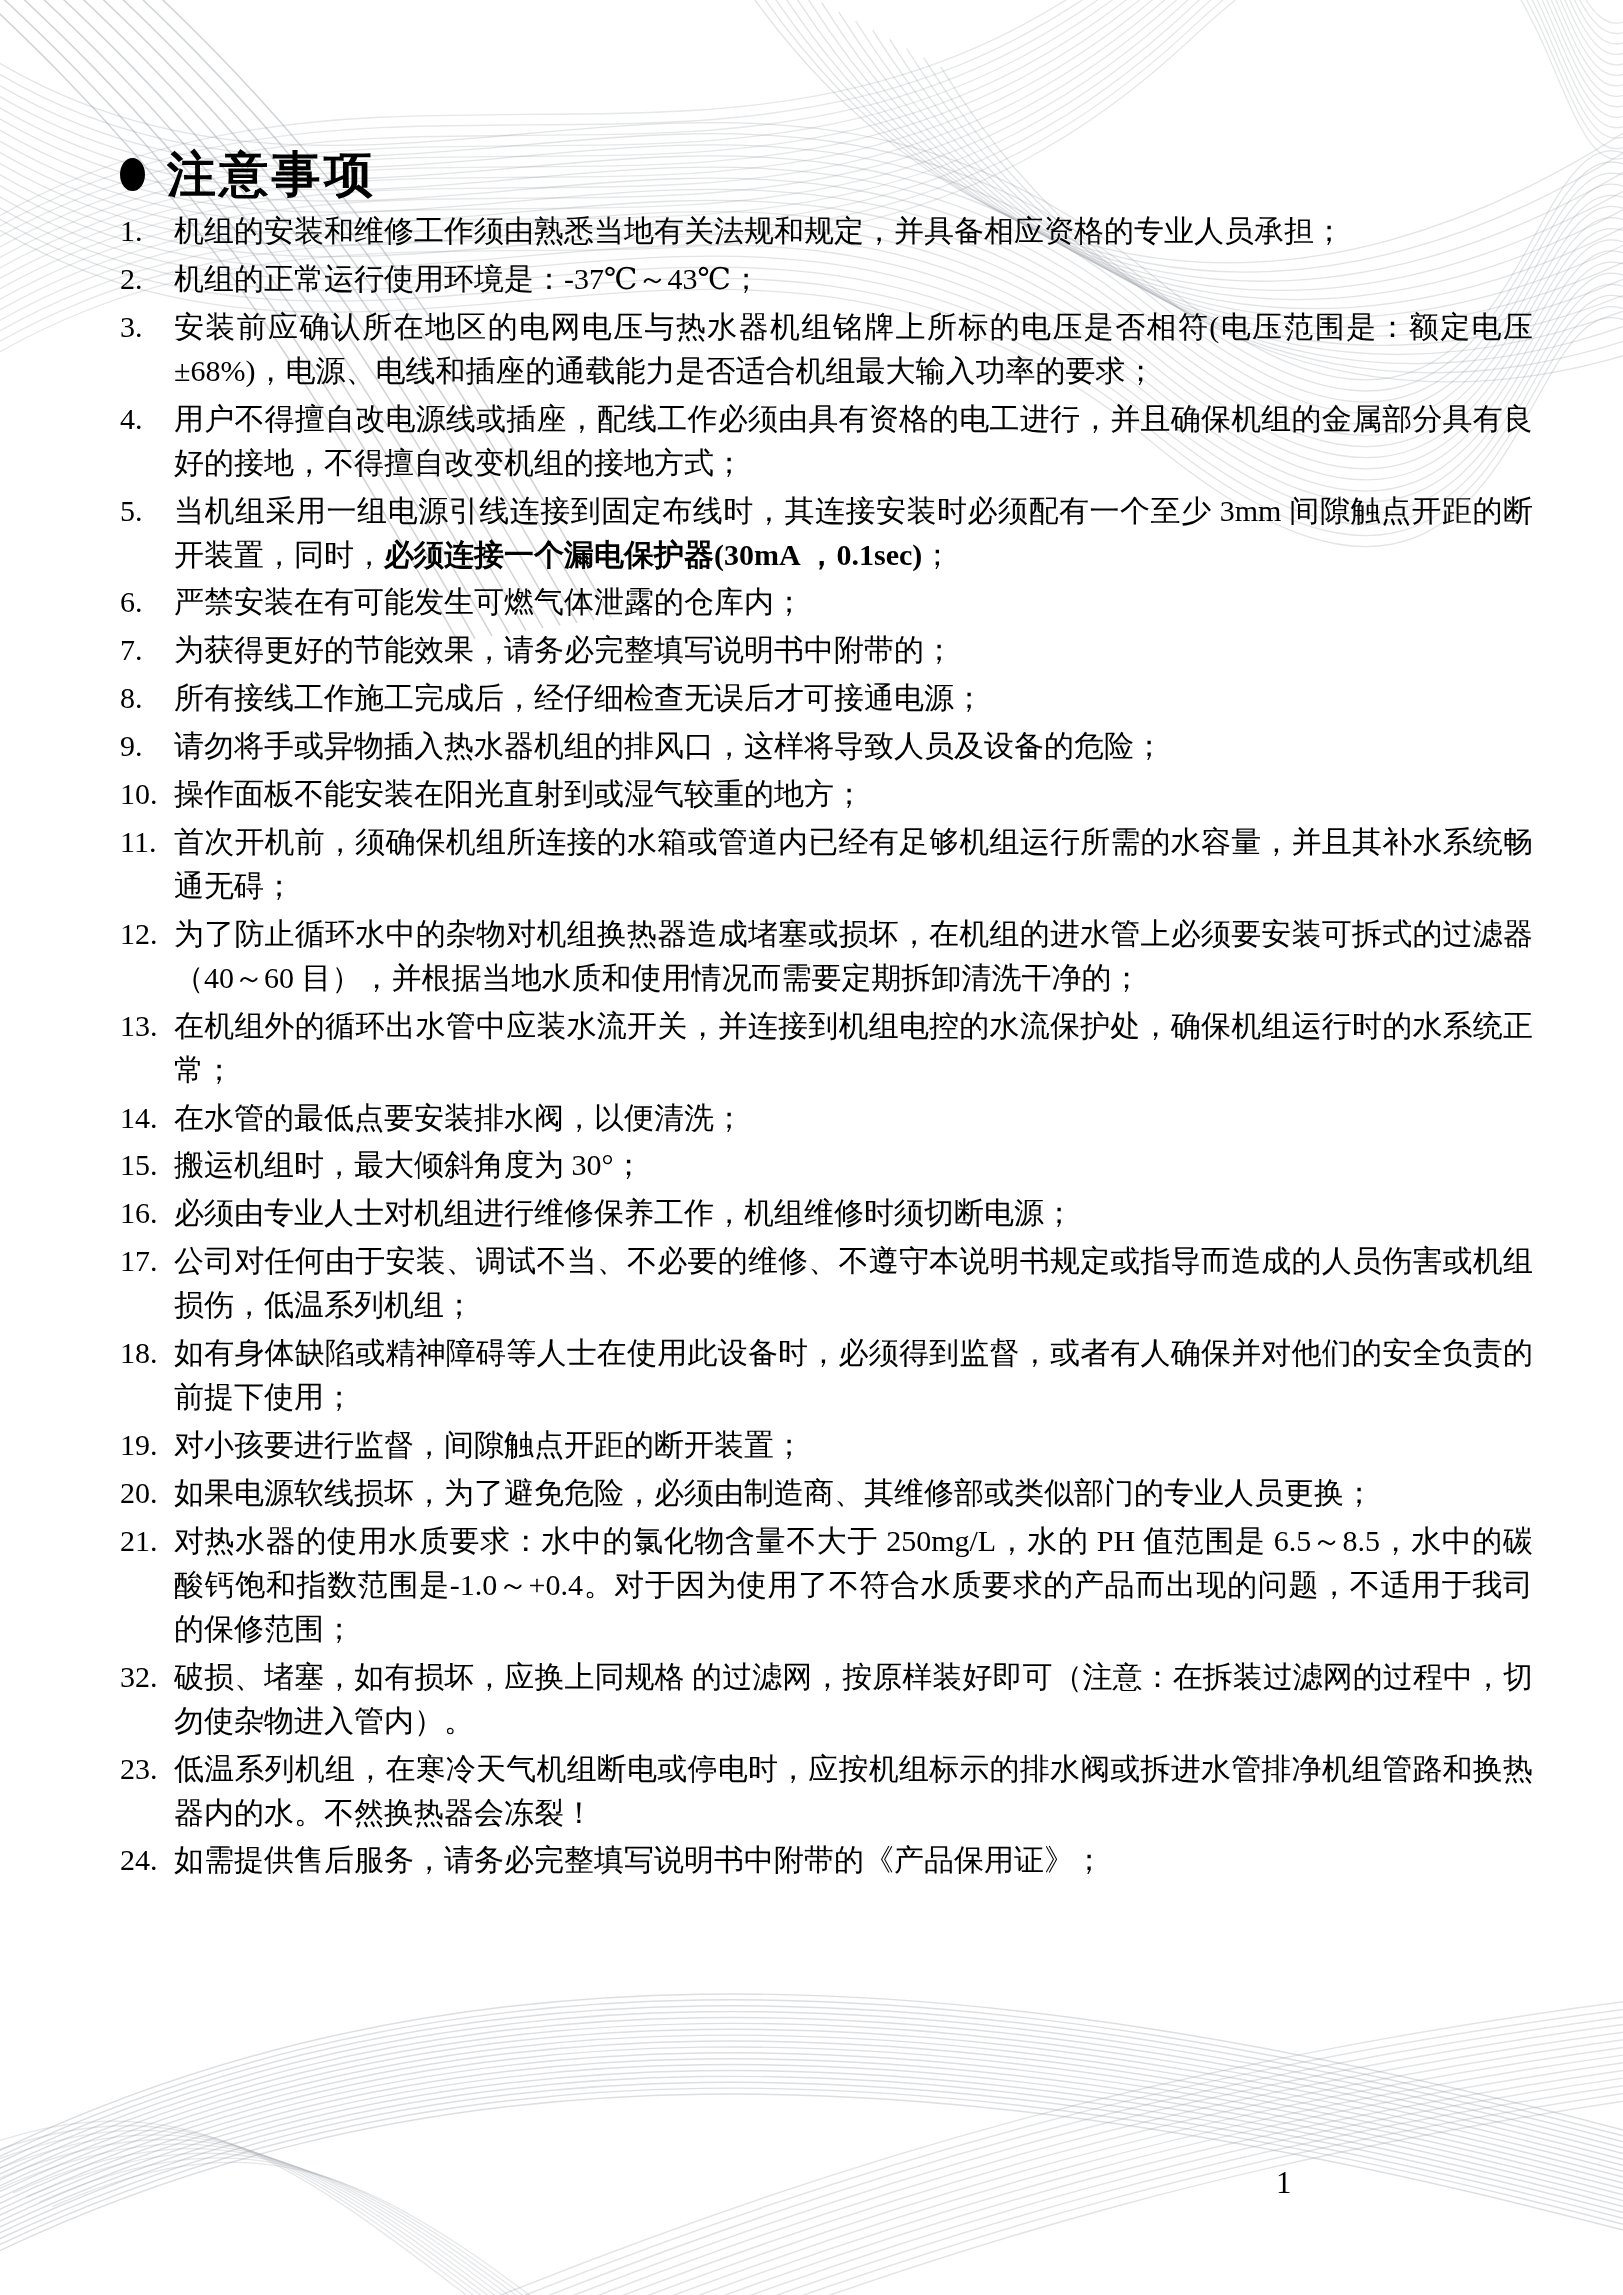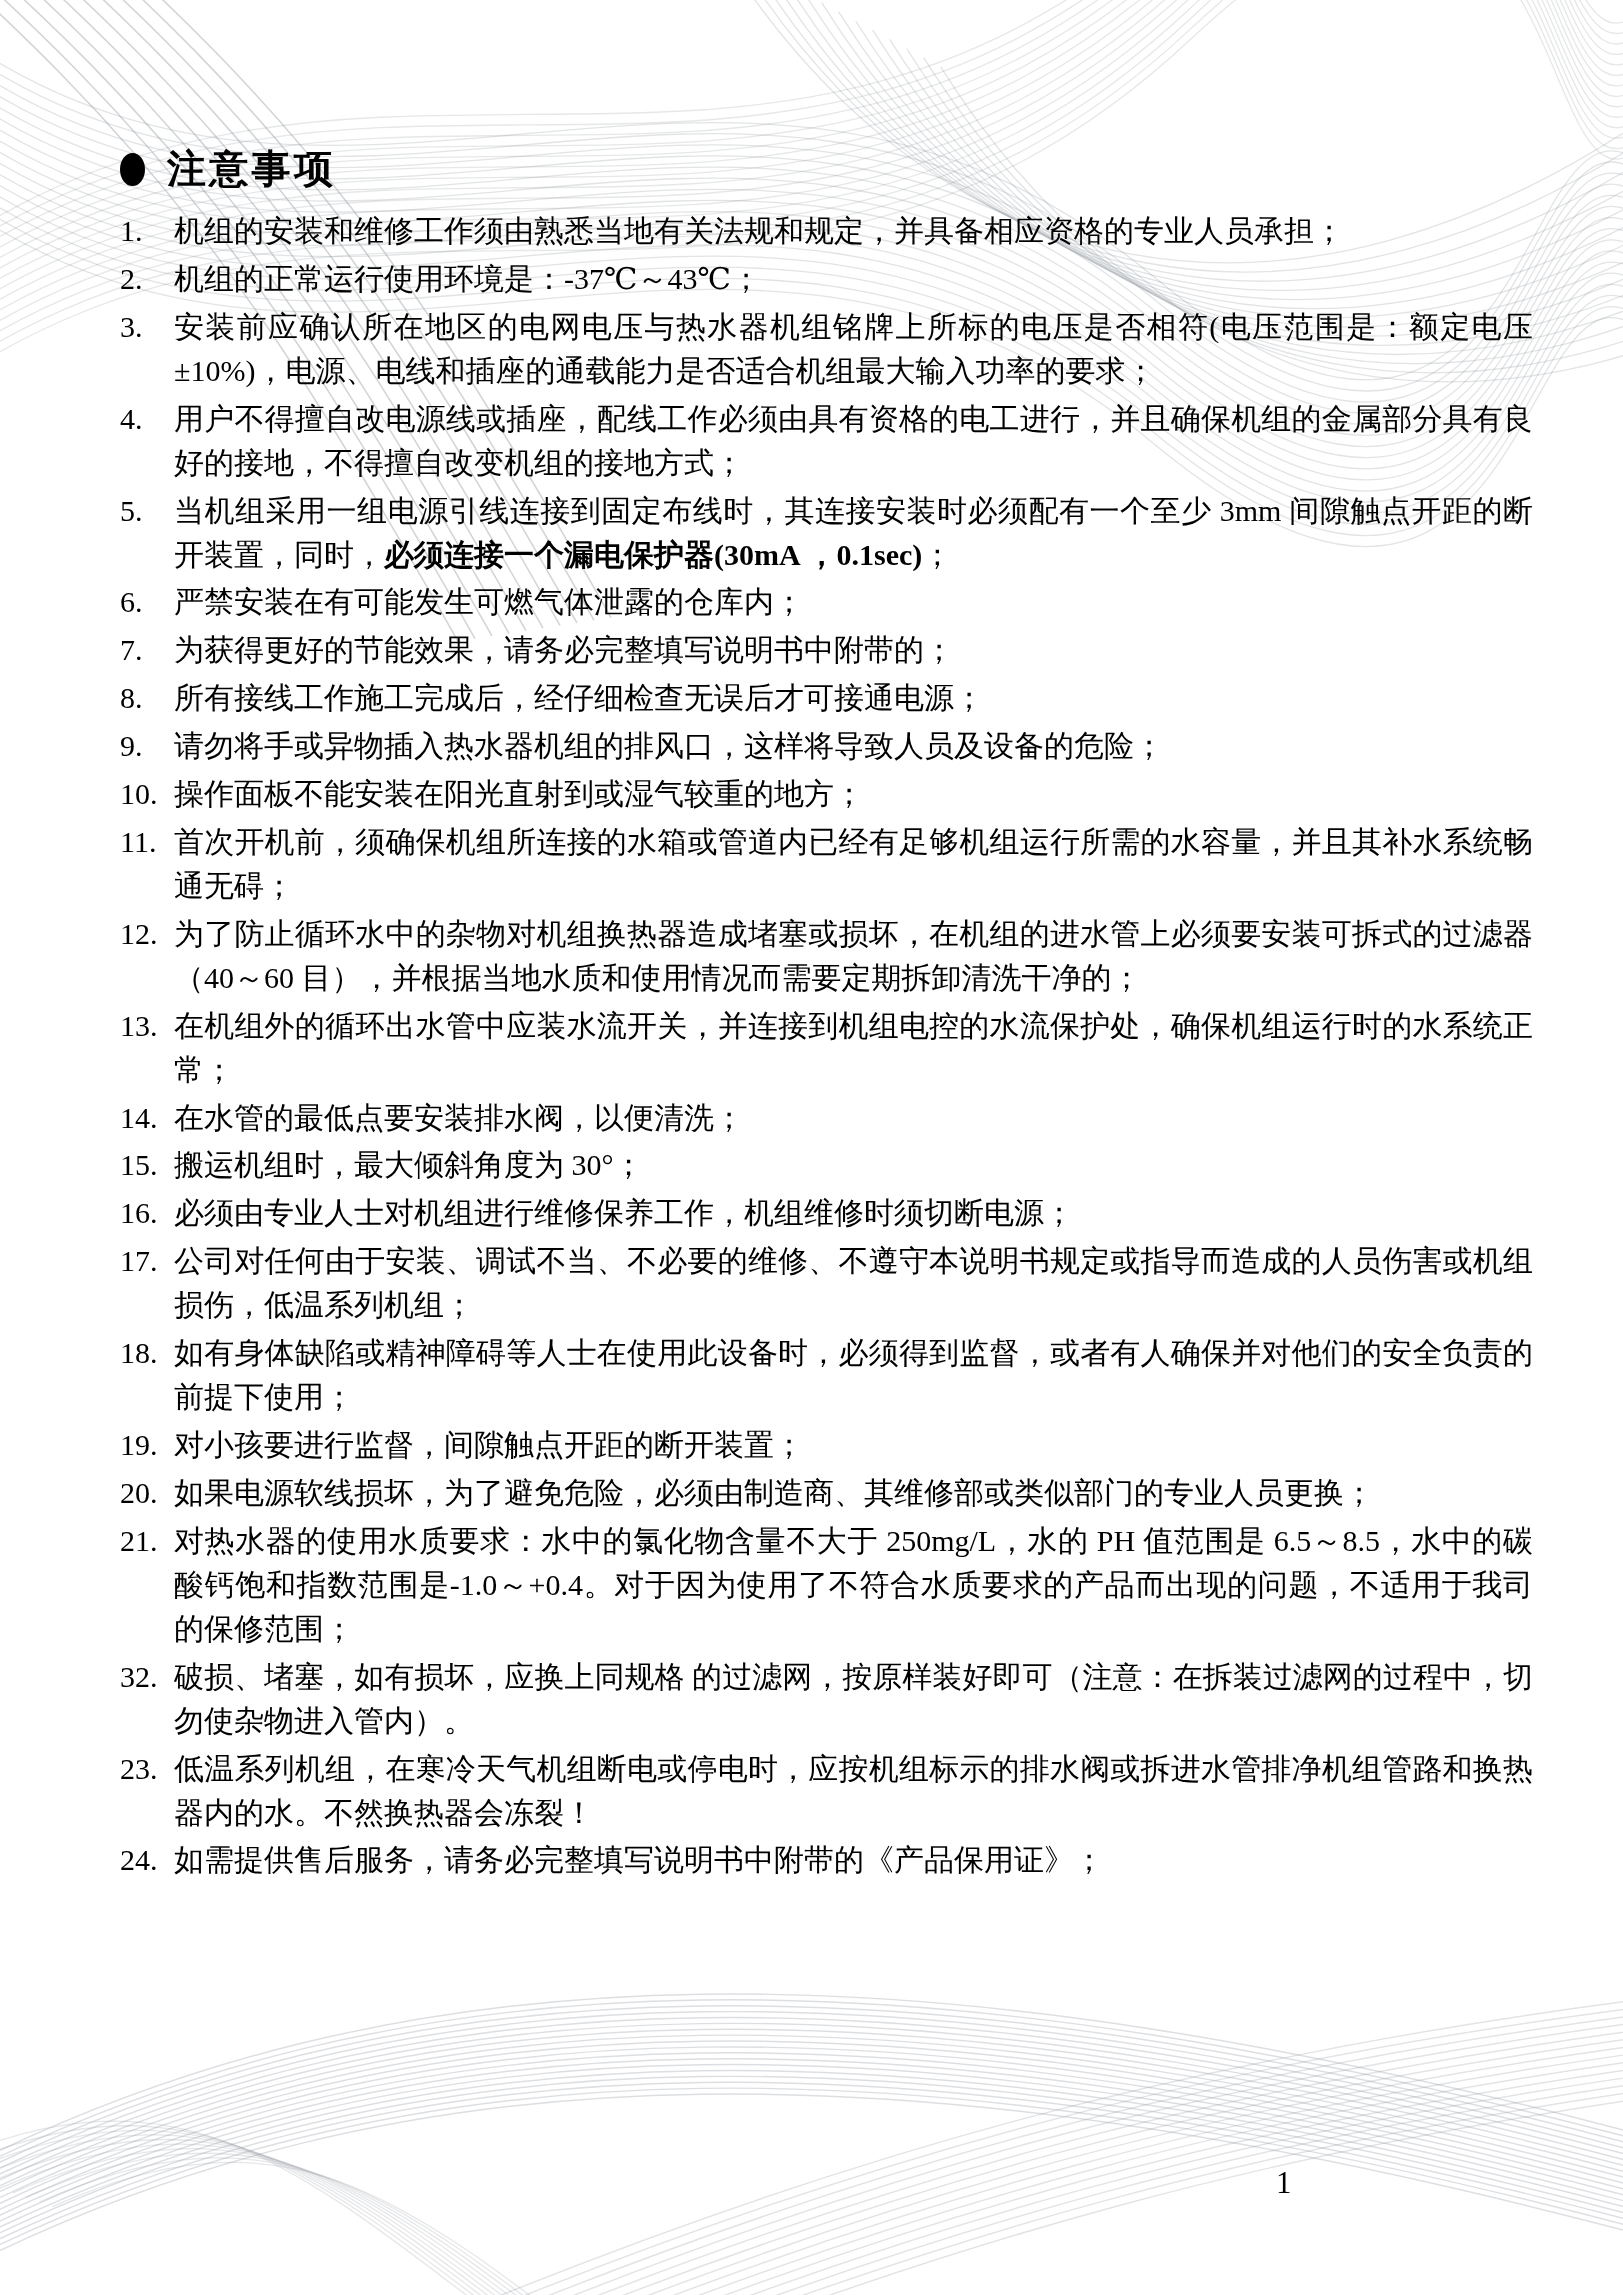--- a/index.html
+++ b/index.html
@@ -24,21 +24,21 @@
   .bullet {
     display: inline-block;
     width: 25px; height: 33px;
     background: #000;
     border-radius: 50%;
   }
   .heading-text {
     margin: 0;
     font-family: "Liberation Sans", "DejaVu Sans", sans-serif;
     font-weight: 700;
-    font-size: 39px;
+    font-size: 49px;
     line-height: 1.1;
     letter-spacing: 3.3px;
   }
   .notice-list {
     position: absolute; left: 120px; top: 209px;
     width: 1413px;
     margin: 0; padding: 0;
     list-style: none;
     font-size: 30px;
     line-height: 44px;
@@ -165,21 +165,21 @@
       <li class="notice-item">
         <span class="item-num">1.</span>
         <div class="item-text"><span class="seg">机组的安装和维修工作须由熟悉当地有关法规和规定，并具备相应资格的专业人员承担；</span></div>
       </li>
       <li class="notice-item">
         <span class="item-num">2.</span>
         <div class="item-text"><span class="seg">机组的正常运行使用环境是：-37℃～43℃；</span></div>
       </li>
       <li class="notice-item">
         <span class="item-num">3.</span>
-        <div class="item-text"><span class="seg">安装前应确认所在地区的电网电压与热水器机组铭牌上所标的电压是否相符(电压范围是：额定电压±10%)，电源、电线和插座的通载能力是否适合机组最大输入功率的要求；</span></div>
+        <div class="item-text"><span class="seg">安装前应确认所在地区的电网电压与热水器机组铭牌上所标的电压是否相符(电压范围是：额定电压±68%)，电源、电线和插座的通载能力是否适合机组最大输入功率的要求；</span></div>
       </li>
       <li class="notice-item">
         <span class="item-num">4.</span>
         <div class="item-text"><span class="seg">用户不得擅自改电源线或插座，配线工作必须由具有资格的电工进行，并且确保机组的金属部分具有良好的接地，不得擅自改变机组的接地方式；</span></div>
       </li>
       <li class="notice-item">
         <span class="item-num">5.</span>
         <div class="item-text"><span class="seg">当机组采用一组电源引线连接到固定布线时，其连接安装时必须配有一个至少 3mm 间隙触点开距的断开装置，同时，</span><span class="seg-bold">必须连接一个漏电保护器(30mA ，0.1sec)</span><span class="seg">；</span></div>
       </li>
       <li class="notice-item">

